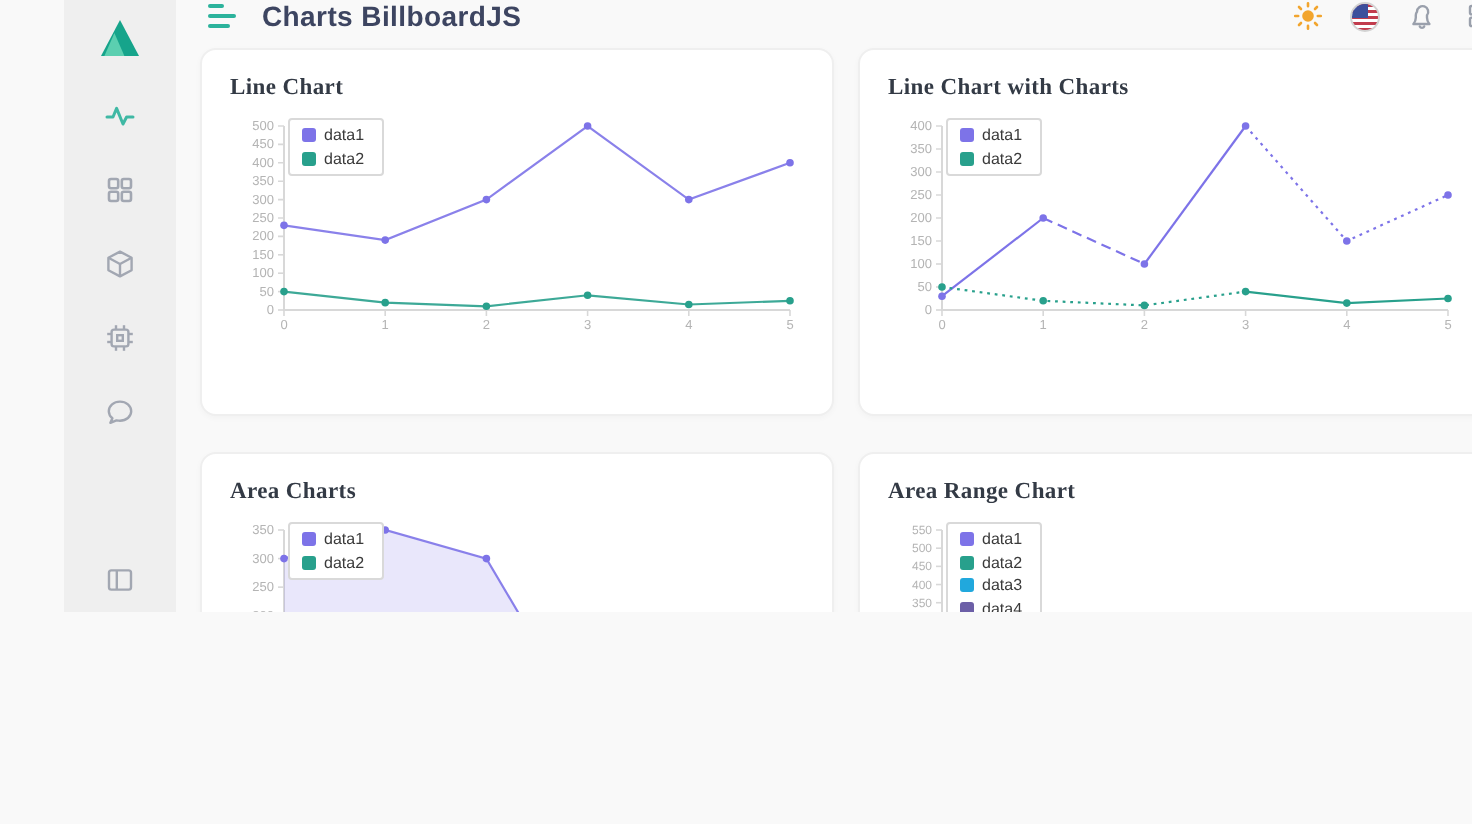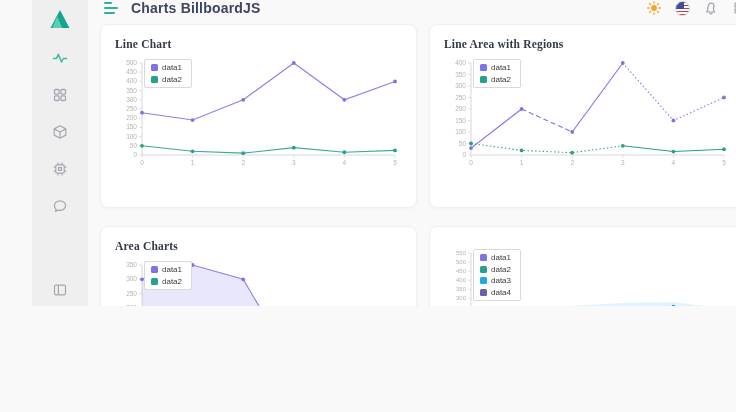--- a/index.html
+++ b/index.html
@@ -199,21 +199,21 @@
                 <span class="swatch" style="background: rgb(125, 115, 232);"></span>
                 <span>data1</span>
               </div>
               <div class="legend-row">
                 <span class="swatch" style="background: rgb(40, 160, 140);"></span>
                 <span>data2</span>
               </div>
             </div></div>
       </section>
       <section class="card">
-        <h2>Line Area with Regions</h2>
+        <h2>Line Chart with Charts</h2>
         <div class="chart-wrap"><svg width="289" height="112" viewBox="0 0 289 112" font-family="'Liberation Sans',sans-serif">
               <path d="M27,5 V97 H280" fill="none" stroke="#d8d8d8" stroke-width="1"></path>
               <line x1="24" y1="97" x2="27" y2="97" stroke="#d8d8d8" stroke-width="0.8"></line>
               <text x="22" y="99" text-anchor="end" font-size="6.5" fill="#b4b4b4">0</text>
               <line x1="24" y1="85.5" x2="27" y2="85.5" stroke="#d8d8d8" stroke-width="0.8"></line>
               <text x="22" y="87.5" text-anchor="end" font-size="6.5" fill="#b4b4b4">50</text>
               <line x1="24" y1="74" x2="27" y2="74" stroke="#d8d8d8" stroke-width="0.8"></line>
               <text x="22" y="76" text-anchor="end" font-size="6.5" fill="#b4b4b4">100</text>
               <line x1="24" y1="62.5" x2="27" y2="62.5" stroke="#d8d8d8" stroke-width="0.8"></line>
               <text x="22" y="64.5" text-anchor="end" font-size="6.5" fill="#b4b4b4">150</text>
@@ -321,20 +321,21 @@
                 <span class="swatch" style="background: rgb(125, 115, 232);"></span>
                 <span>data1</span>
               </div>
               <div class="legend-row">
                 <span class="swatch" style="background: rgb(40, 160, 140);"></span>
                 <span>data2</span>
               </div>
             </div></div>
       </section>
       <section class="card">
+        <h2>Area Range Chart</h2>
         <div class="chart-wrap"><svg width="289" height="120" viewBox="0 0 289 120" font-family="'Liberation Sans',sans-serif">
               <path d="M27,5 V105 H280" fill="none" stroke="#d8d8d8" stroke-width="1"></path>
               <line x1="24" y1="105" x2="27" y2="105" stroke="#d8d8d8" stroke-width="0.8"></line>
               <text x="22" y="107" text-anchor="end" font-size="6" fill="#b4b4b4">0</text>
               <line x1="24" y1="95.91" x2="27" y2="95.91" stroke="#d8d8d8" stroke-width="0.8"></line>
               <text x="22" y="97.91" text-anchor="end" font-size="6" fill="#b4b4b4">50</text>
               <line x1="24" y1="86.82" x2="27" y2="86.82" stroke="#d8d8d8" stroke-width="0.8"></line>
               <text x="22" y="88.82" text-anchor="end" font-size="6" fill="#b4b4b4">100</text>
               <line x1="24" y1="77.73" x2="27" y2="77.73" stroke="#d8d8d8" stroke-width="0.8"></line>
               <text x="22" y="79.73" text-anchor="end" font-size="6" fill="#b4b4b4">150</text>

